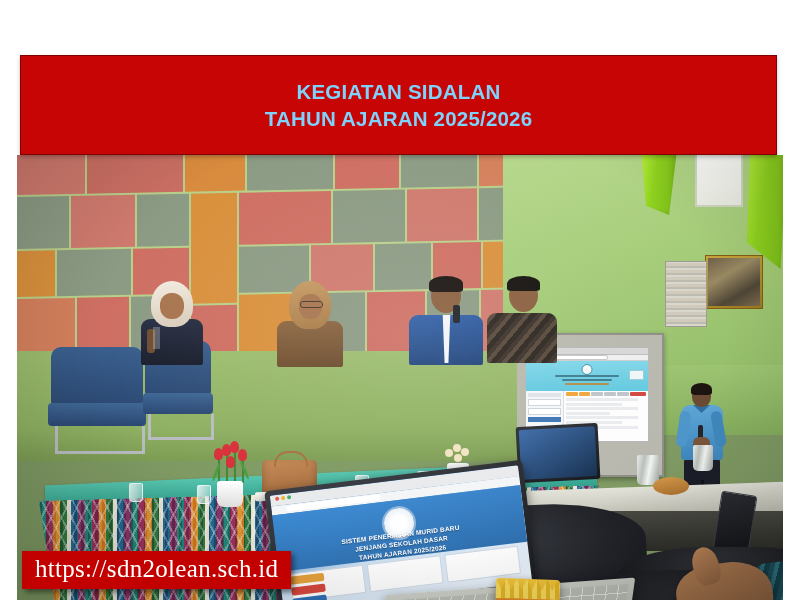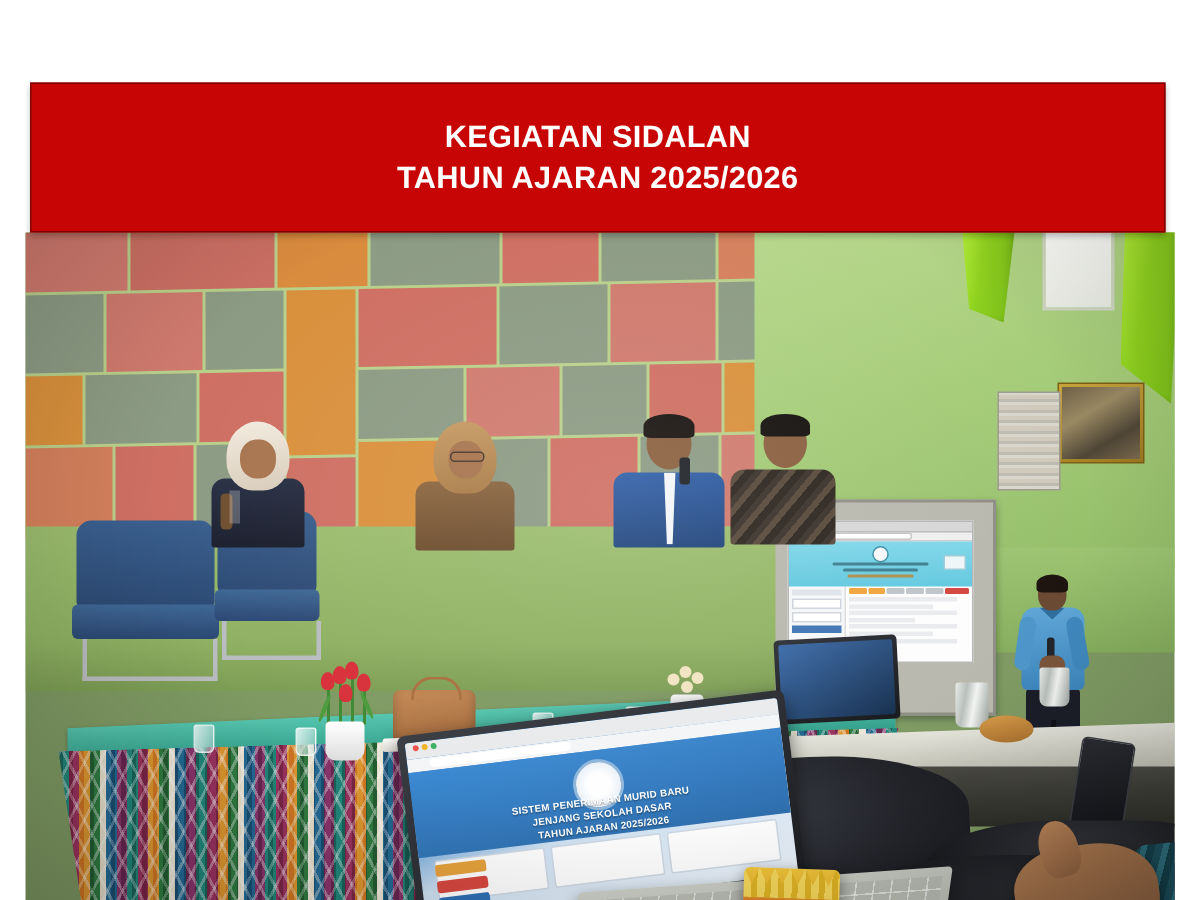--- a/index.html
+++ b/index.html
@@ -392,21 +392,21 @@
     background: #c80505;
     border: 1px solid #7e0202;
     display: flex;
     flex-direction: column;
     align-items: center;
     justify-content: center;
     box-sizing: border-box;
     box-shadow: 0 2px 4px rgba(0,0,0,.25);
   }
   .title-line {
-    color: #ffffff;
+    color: #7dd3fc;
     font-weight: bold;
     font-size: 20.5px;
     line-height: 1.34;
     letter-spacing: .2px;
     white-space: nowrap;
   }
 
   
   .url-banner {
     position: absolute;
@@ -673,14 +673,17 @@
     <div class="thumb"></div>
 
     <div class="photo-light"></div>
   </div>
 
   <div class="title-banner">
     <div class="title-line">KEGIATAN SIDALAN</div>
     <div class="title-line">TAHUN AJARAN 2025/2026</div>
   </div>
 
+  <div class="url-banner">
+    <div class="url-text">https://sdn2olean.sch.id</div>
+  </div>
 
 </div>
 
 </body></html>

